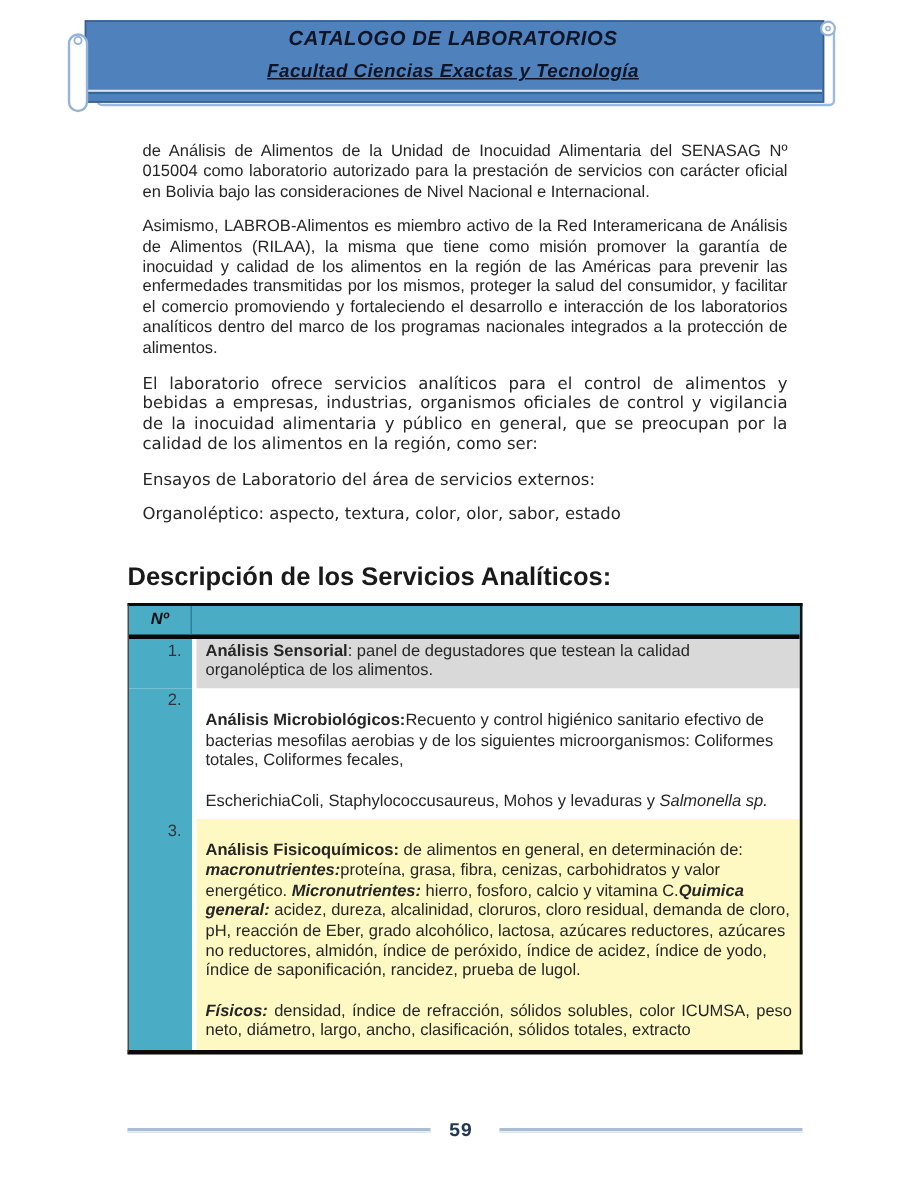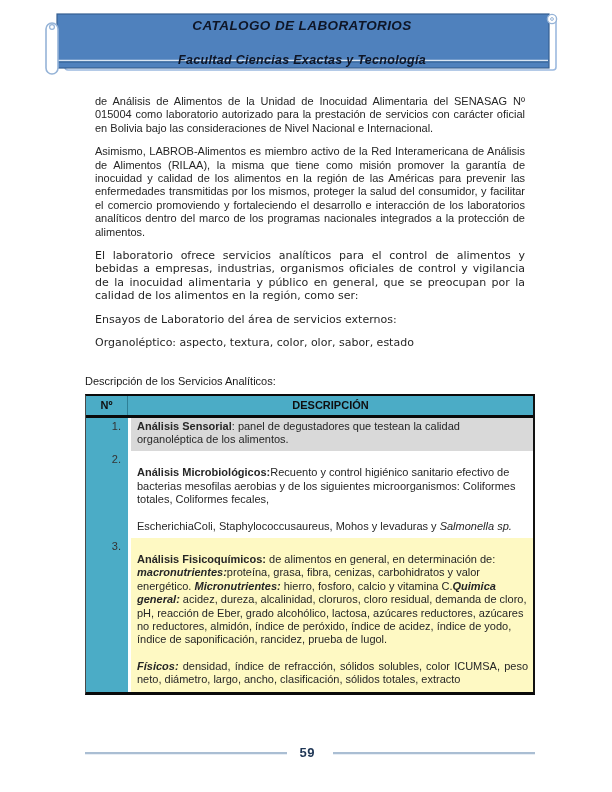--- a/index.html
+++ b/index.html
@@ -5,42 +5,42 @@
   html,body{margin:0;padding:0;background:#fff;}
   .page{position:relative;width:612px;height:792px;background:#fff;margin:0 auto;
         font-family:"Liberation Sans",sans-serif;color:#262626;overflow:hidden;border-radius:12px;}
 
   
   .banner{position:absolute;left:44px;top:11px;width:518px;height:66px;}
   .banner svg{position:absolute;left:0;top:0;}
   .banner-text{position:absolute;left:16px;top:7px;right:18px;text-align:center;
                font-weight:bold;font-style:italic;color:#0e1526;}
   .banner-title{font-size:13.5px;letter-spacing:.4px;}
-  .banner-subtitle{font-size:12.5px;margin-top:20px;letter-spacing:.3px;}
+  .banner-subtitle{font-size:12.5px;margin-top:7px;letter-spacing:.3px;text-decoration:underline;}
 
   
   .content{position:absolute;left:85px;top:85px;width:450px;}
   p.para{margin:10px;font-size:11px;line-height:13.4px;}
   .arial{font-family:"Liberation Sans",sans-serif;}
   .verd{font-family:"DejaVu Sans",sans-serif;font-size:10.6px;line-height:14px;}
   .justify{text-align:justify;}
   .mt19{margin-top:19px;}
   .mt13{margin-top:13px;}
   .mt12{margin-top:12px;}
   .mt17{margin-top:17px;}
 
-  .table-heading{font-size:11px;font-weight:normal;margin:25px 0 7px 0;color:#1a1a1a;}
+  .table-heading{font-size:17px;font-weight:bold;margin:25px 0 7px 0;color:#1a1a1a;}
 
   
   .stable{border-top:2px solid #0a0a0a;border-bottom:3px solid #0a0a0a;
           border-right:2px solid #111;border-left:1px solid #4a4a4a;}
   .thead{display:flex;background:#4BACC6;border-bottom:3px solid #0a0a0a;
          font-weight:bold;font-size:11px;color:#0f0f0f;}
   .th-num{width:42px;box-sizing:border-box;text-align:center;padding:3px 0 4px 0;
-          border-right:1px solid #2e7f96;}
+          border-right:1px solid #2e7f96;font-style:italic;}
   .th-desc{flex:1;text-align:center;padding:3px 0 4px 0;}
   .trow{display:flex;}
   .td-num{width:42px;box-sizing:border-box;background:#4BACC6;text-align:right;
           padding:2px 7px 0 0;font-size:11px;color:#333;}
   .td-desc{flex:1;margin-left:3px;padding:2px 5px 5px 6px;font-size:11px;line-height:13.4px;}
   .cellp{margin:0;}
   .cellp + .cellp{margin-top:13px;}
   .gap-top{margin-top:13px;}
 
   
@@ -82,21 +82,20 @@
     <p class="para arial justify mt19">Asimismo, LABROB-Alimentos es miembro activo de la Red Interamericana de Análisis de Alimentos (RILAA), la misma que tiene como misión promover la garantía de inocuidad y calidad de los alimentos en la región de las Américas para prevenir las enfermedades transmitidas por los mismos, proteger la salud del consumidor, y facilitar el comercio promoviendo y fortaleciendo el desarrollo e interacción de los laboratorios analíticos dentro del marco de los programas nacionales integrados a la protección de alimentos.</p>
     <p class="para verd justify mt12">El laboratorio ofrece servicios analíticos para el control de alimentos y bebidas a empresas, industrias, organismos oficiales de control y vigilancia de la inocuidad alimentaria y público en general, que se preocupan por la calidad de los alimentos en la región, como ser:</p>
     <p class="para verd mt13">Ensayos de Laboratorio del área de servicios externos:</p>
     <p class="para verd mt17">Organoléptico: aspecto, textura, color, olor, sabor, estado</p>
 
     <h3 class="table-heading">Descripción de los Servicios Analíticos:</h3>
 
     <div class="stable">
       <div class="thead">
         <div class="th-num">Nº</div>
-        <div class="th-desc">DESCRIPCIÓN</div>
       </div>
       <div id="table-body">
           <div class="trow">
             <div class="td-num">1.</div>
             <div class="td-desc" style="background: rgb(217, 217, 217);">
               <p class="cellp" style="text-align: left;"><span style="font-weight: bold;">Análisis Sensorial</span><span>: panel de degustadores que testean la calidad organoléptica de los alimentos.</span></p>
             </div>
           </div>
           <div class="trow">
             <div class="td-num">2.</div>

